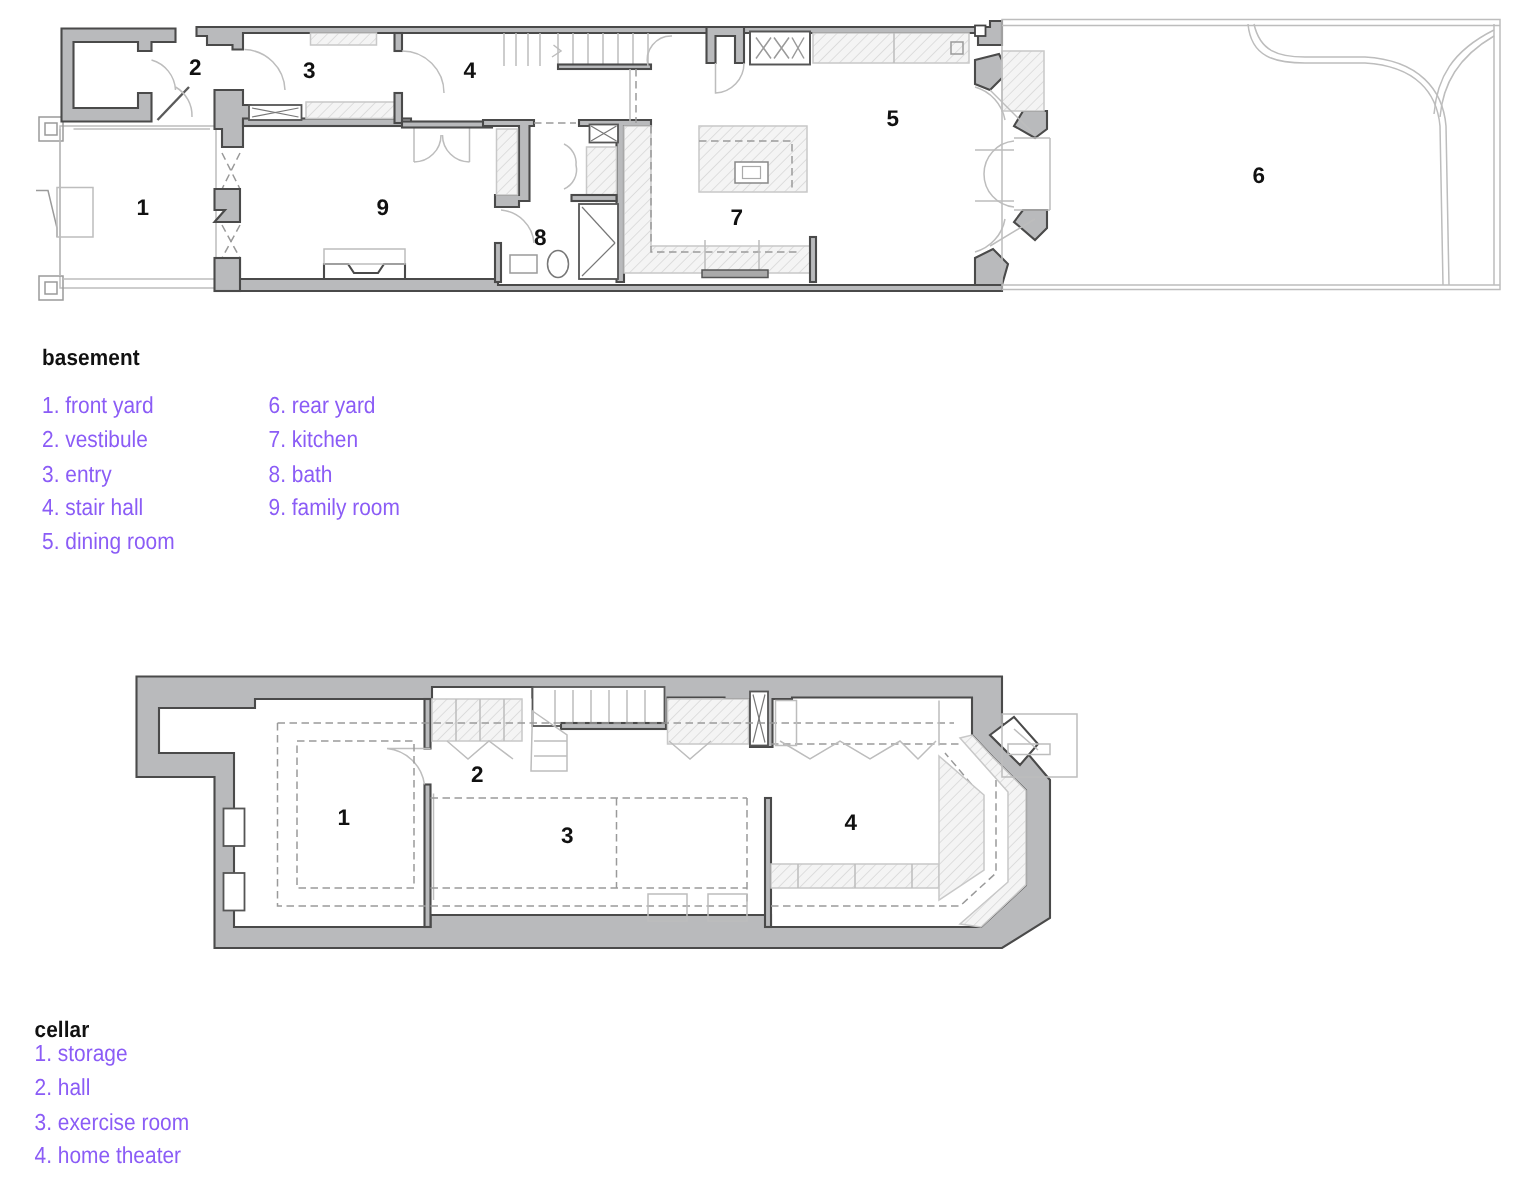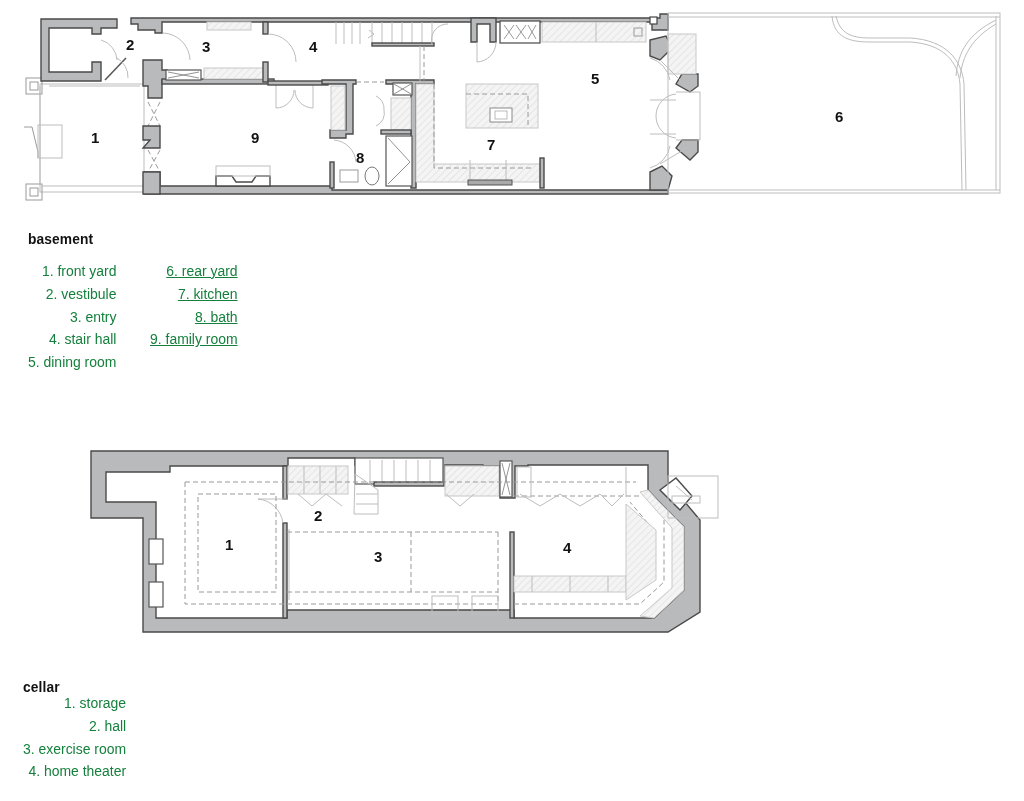--- a/index.html
+++ b/index.html
@@ -3,21 +3,21 @@
 <meta charset="utf-8">
 <style>
   html, body { margin: 0; padding: 0; background: #ffffff; }
   body { width: 1024px; height: 801px; position: relative; overflow: hidden;
          font-family: "Liberation Sans", "DejaVu Sans", sans-serif; color: #222; }
   .plan { position: absolute; left: 0; top: 0; }
   .room-label { font-family: "Liberation Sans", sans-serif; font-weight: bold; font-size: 15px; fill: #111;
                 transform-box: fill-box; transform-origin: center; }
   .legend-title { position: absolute; font-weight: bold; font-size: 15px; color: #111;
                   transform: scaleX(0.92); transform-origin: left top; letter-spacing: 0.1px; }
-  .legend-col { position: absolute; font-size: 15.5px; line-height: 22.8px; color: #15803d; text-align: right; }
+  .legend-col { position: absolute; font-size: 15.5px; line-height: 22.8px; color: #8b5cf6; }
   .legend-col div { white-space: nowrap; transform: scaleX(0.9); transform-origin: left center; }
   .wall { fill: #b9babc; stroke: #4a4a4a; stroke-width: 1.4; }
   .thin { fill: none; stroke: #bdbdbd; stroke-width: 1; }
   .thin2 { fill: none; stroke: #9a9a9a; stroke-width: 1; }
   .dash { fill: none; stroke: #9a9a9a; stroke-width: 1; stroke-dasharray: 5 3; }
   .hatch { fill: url(#hatch); stroke: #c8c8c8; stroke-width: 1; }
   .line { stroke: #5a5a5a; stroke-width: 1.6; fill: none; }
 </style>
 </head>
 <body>
@@ -264,21 +264,21 @@
 </svg>
 
 <div class="legend-title" style="left:28px; top:230px;">basement</div>
 <div class="legend-col" style="left:28px; top:260px;">
   <div>1. front yard</div>
   <div>2. vestibule</div>
   <div>3. entry</div>
   <div>4. stair hall</div>
   <div>5. dining room</div>
 </div>
-<div class="legend-col" style="left:150px; top:260px;text-decoration:underline;">
+<div class="legend-col" style="left:179px; top:260px;">
   <div>6. rear yard</div>
   <div>7. kitchen</div>
   <div>8. bath</div>
   <div>9. family room</div>
 </div>
 
 <div class="legend-title" style="left:23px; top:678px;">cellar</div>
 <div class="legend-col" style="left:23px; top:692px;">
   <div>1. storage</div>
   <div>2. hall</div>

